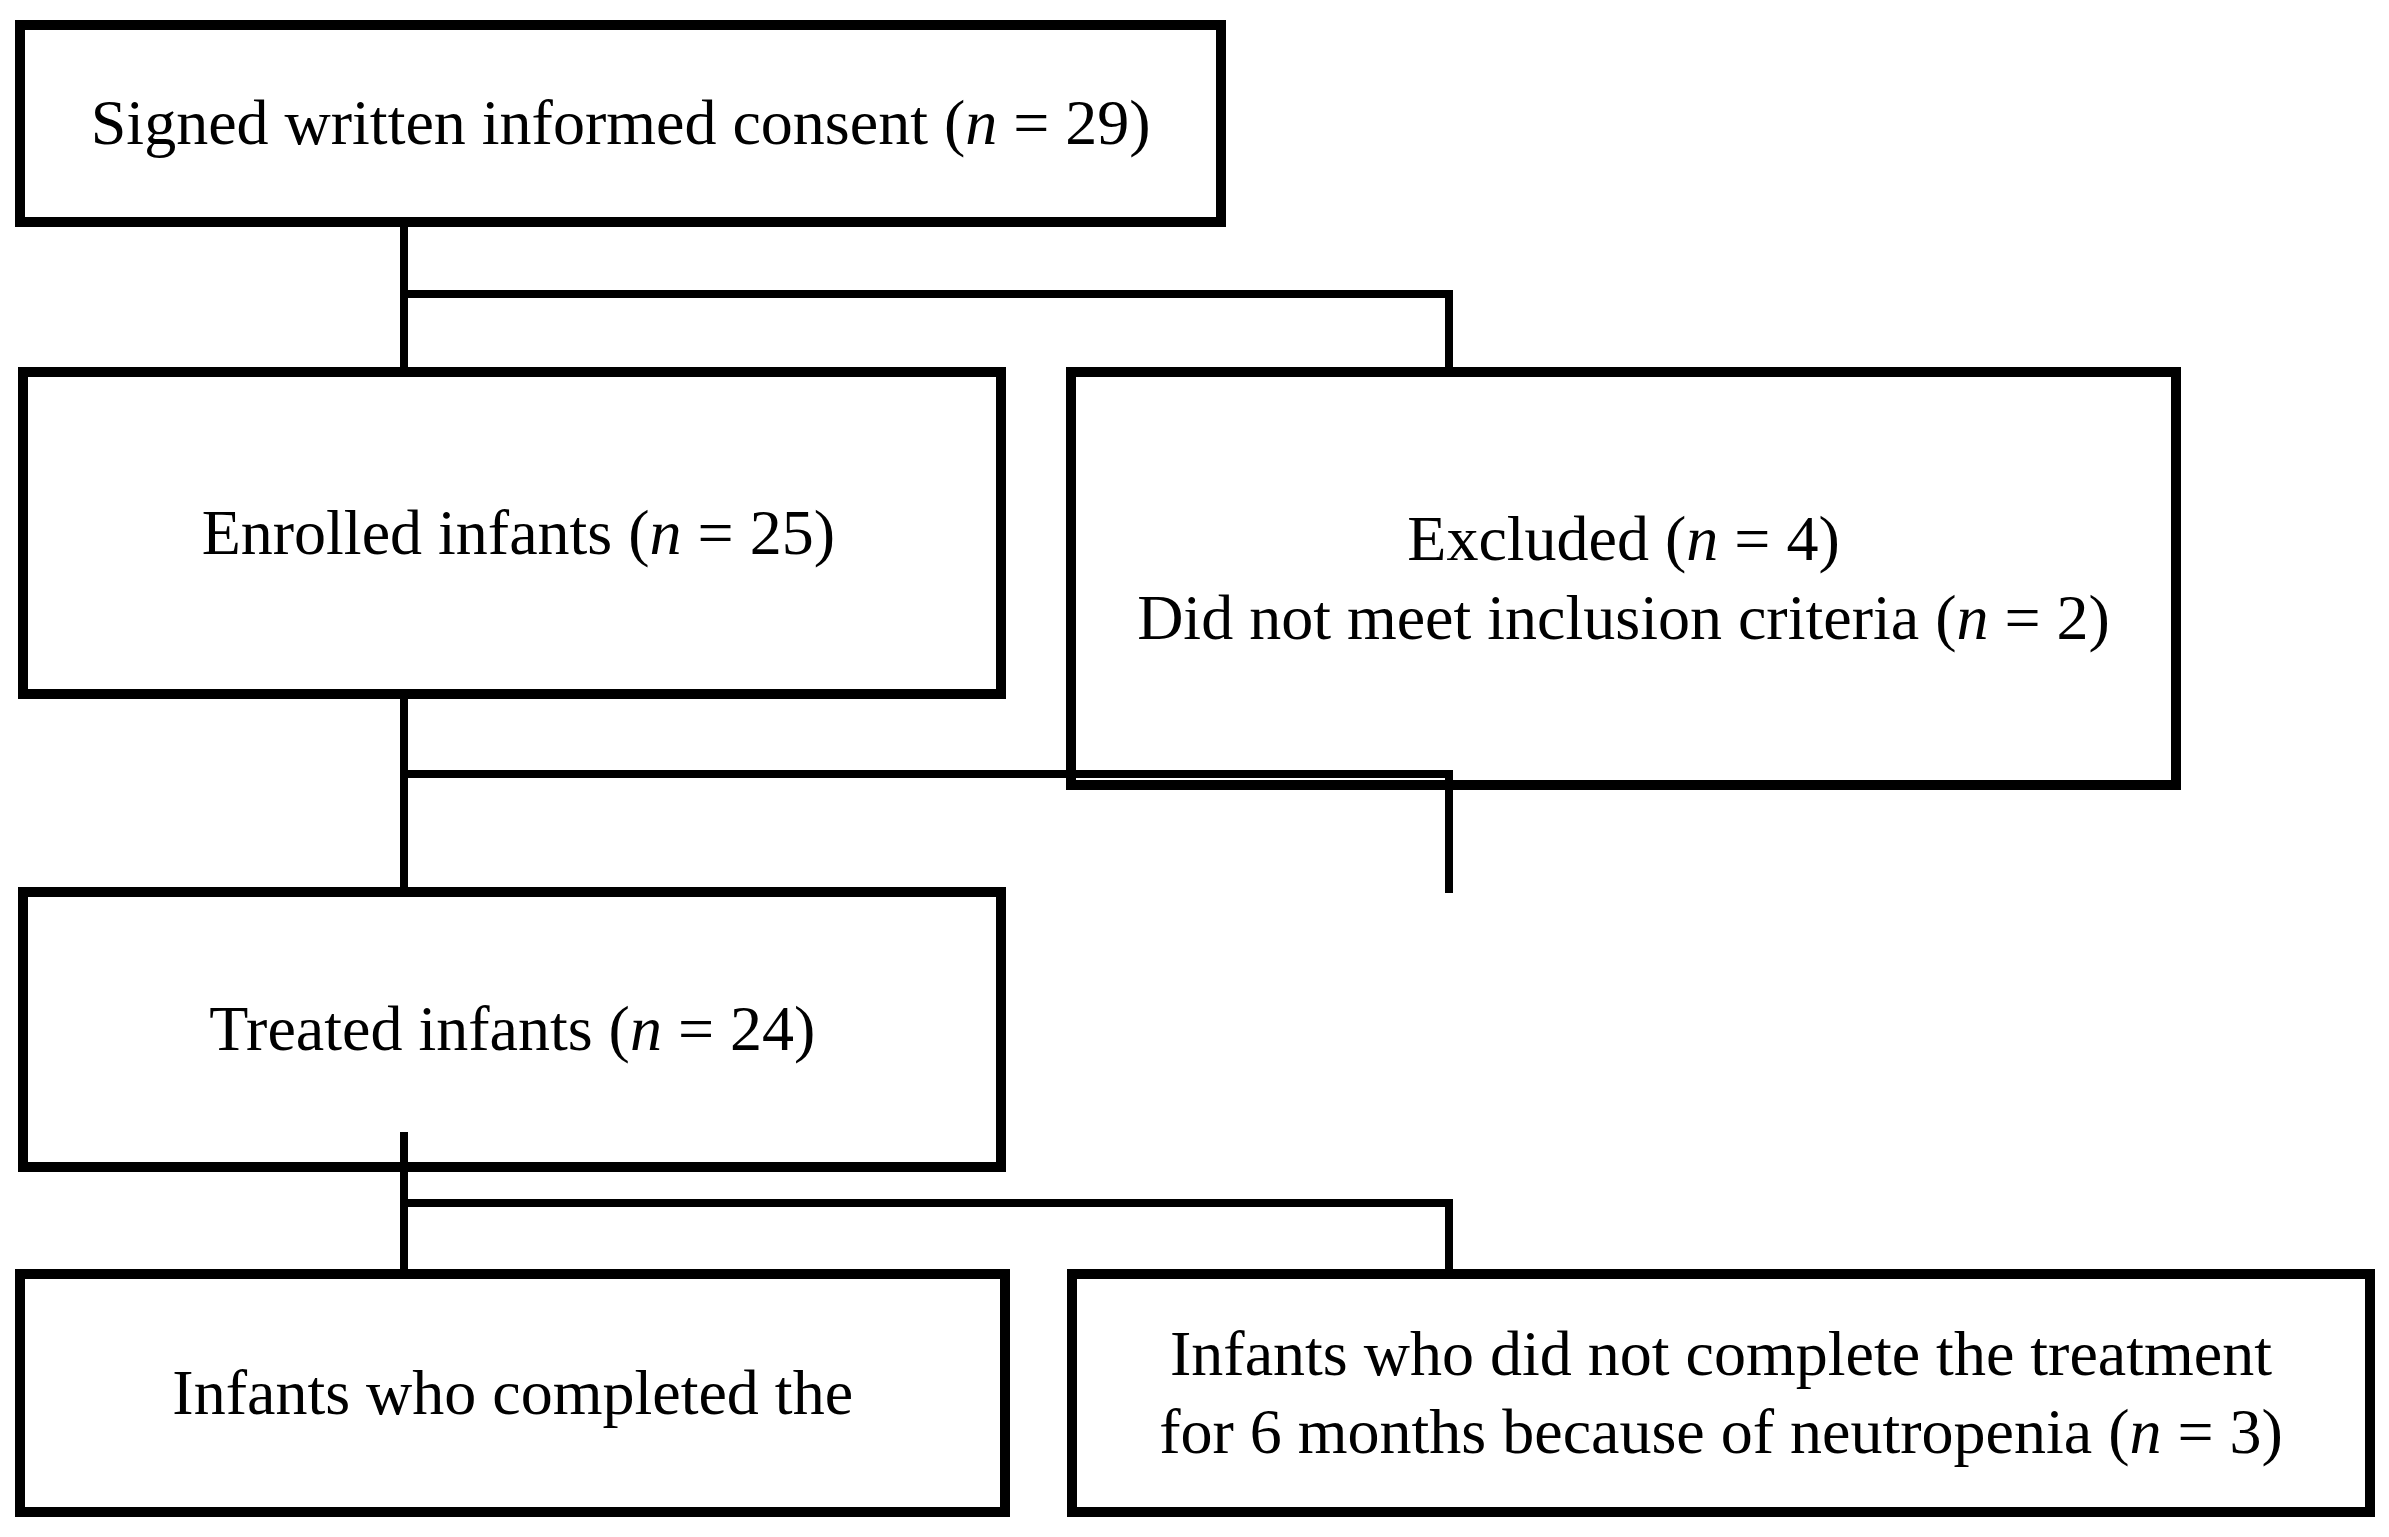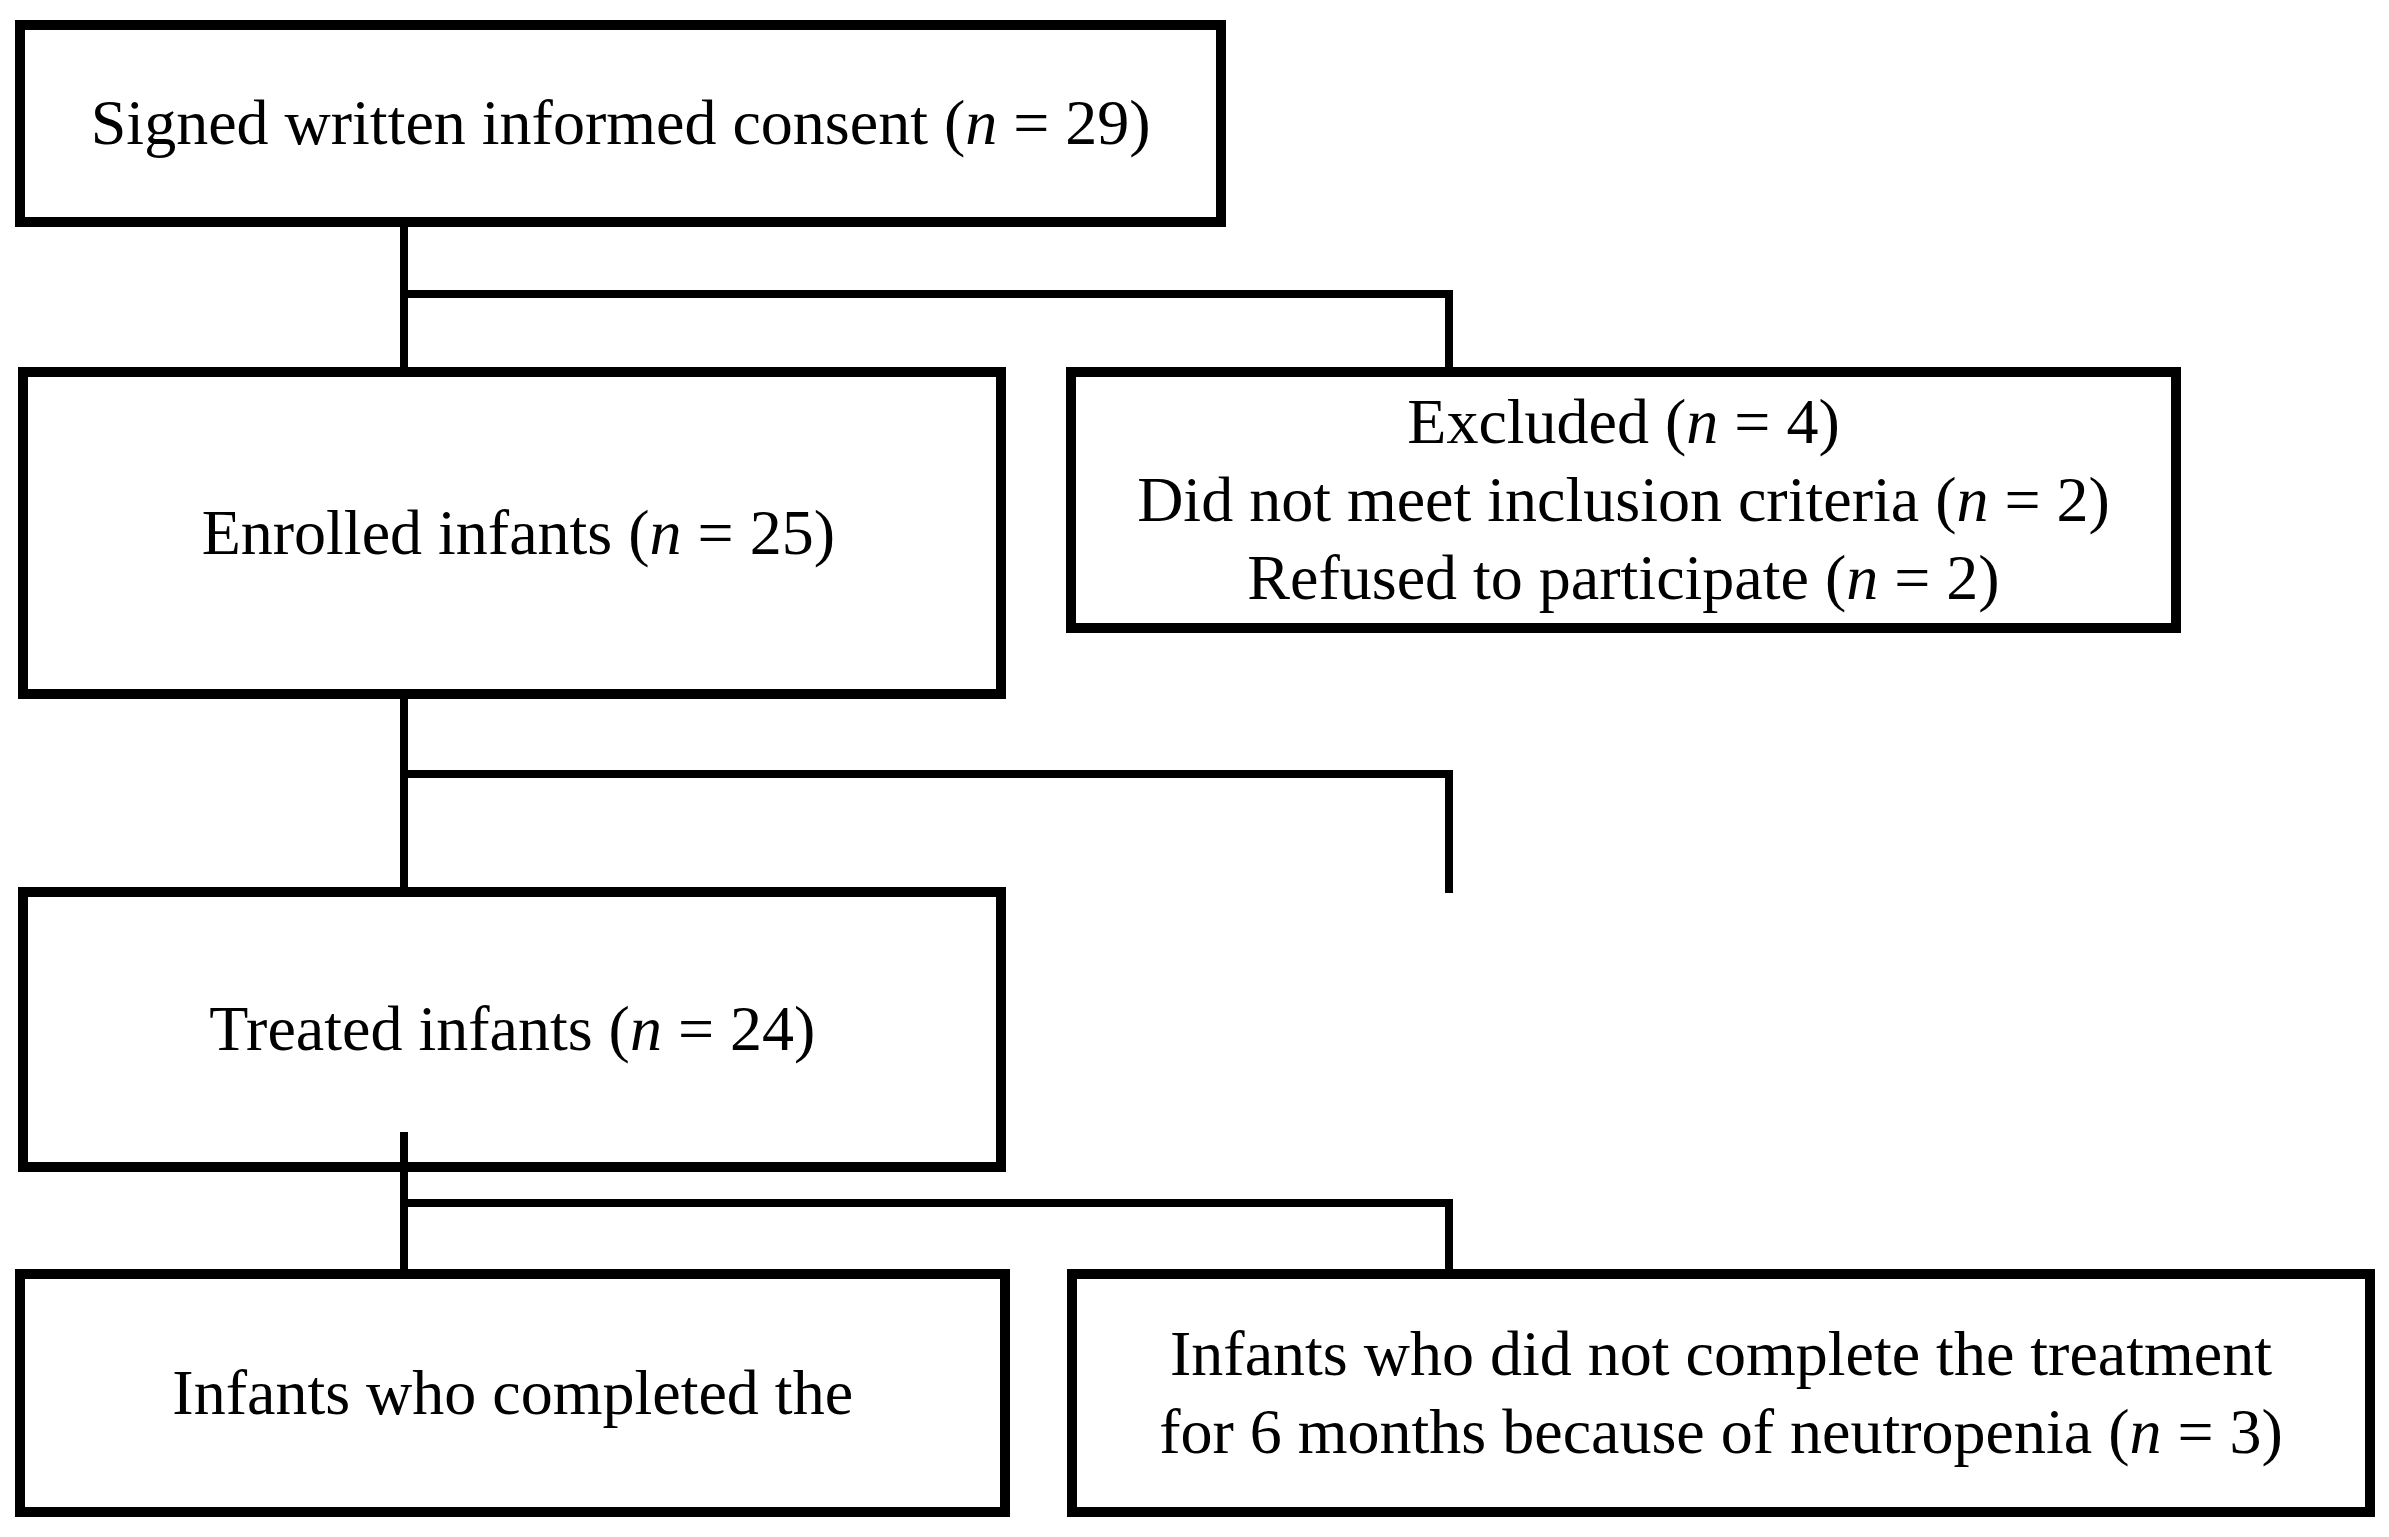--- a/index.html
+++ b/index.html
@@ -31,21 +31,21 @@
     white-space: nowrap;
   }
   .bl { display: block; }
   .conn {
     position: absolute;
     background: #000000;
   }
   
   #b-consent      { left: 15.2px;   top: 20px;   width: 1211px; height: 207px; }
   #b-enrolled     { left: 18.3px;   top: 367px;  width: 988px; height: 332px; padding-left: 12px; }
-  #b-excluded1    { left: 1066px; top: 367px;  width: 1115px; height: 266px; }
+  #b-excluded1    { left: 1066px; top: 367px;  width: 1115px; height: 423px; }
   #b-treated      { left: 18.3px;   top: 887px; width: 988px; height: 285px; }
   #b-excluded2    { left: 1070px; top: 887px; width: 966px; height: 249px; }
   #b-completed    { left: 15.2px;   top: 1269px; width: 995px; height: 248px; }
   #b-notcompleted { left: 1067px; top: 1269px; width: 1308px; height: 248px; text-align: center; }
   
   #c1-v1 { left: 400px;  top: 221px;  width: 8.4px;   height: 152px; }
   #c1-h  { left: 400px;  top: 290px;  width: 1053px; height: 8.4px;  }
   #c1-v2 { left: 1445px; top: 290px;  width: 8.4px;   height: 83px; }
   #c2-v1 { left: 400px;  top: 695px;  width: 8.4px;   height: 197px; }
   #c2-h  { left: 400px;  top: 770px; width: 1053px; height: 8.4px;  }
@@ -66,21 +66,20 @@
   <div class="conn" id="c1-v1"></div>
   <div class="conn" id="c1-h"></div>
   <div class="conn" id="c1-v2"></div>
 
   <div class="box" id="b-enrolled">
     <span class="bl">Enrolled infants (<i>n</i> = 25)</span>
   </div>
   <div class="box" id="b-excluded1">
     <span class="bl">Excluded (<i>n</i> = 4)</span>
     <span class="bl">Did not meet inclusion criteria (<i>n</i> = 2)</span>
-    <span class="bl">Refused to participate (<i>n</i> = 2)</span>
   </div>
 
   <div class="conn" id="c2-v1"></div>
   <div class="conn" id="c2-h"></div>
   <div class="conn" id="c2-v2"></div>
 
   <div class="box" id="b-treated">
     <span class="bl">Treated infants (<i>n</i> = 24)</span>
   </div>
 

